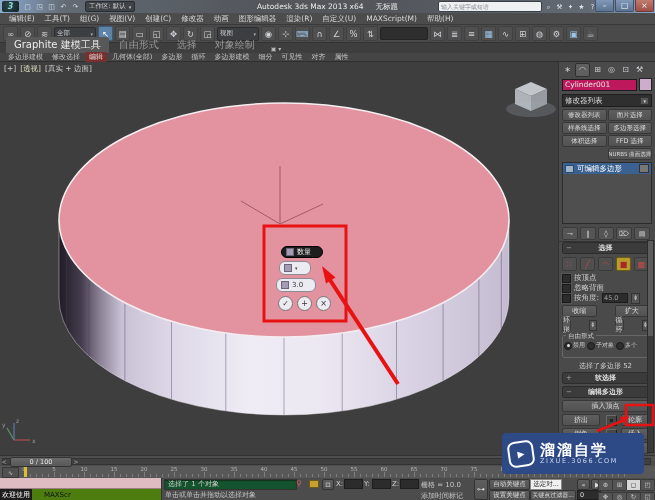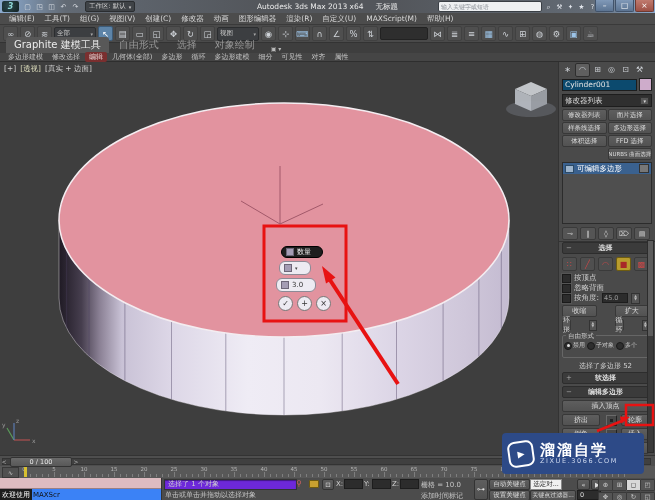--- a/index.html
+++ b/index.html
@@ -85,21 +85,21 @@
   
   #overlay{position:absolute;left:0;top:0;z-index:50;pointer-events:none}
   
   .cmdpanel{position:absolute;left:558px;top:62px;width:97px;height:393px;background:#4a4a4a;
     border-left:1px solid #333;box-sizing:border-box;font-size:7.5px;color:#d6d6d6}
   .ptabs{display:flex;gap:1px;padding:1px 2px;height:13px;align-items:center}
   .ptab{width:13px;height:12px;display:flex;align-items:center;justify-content:center;
     font-size:8px;color:#cdd1d6;border-radius:2px}
   .ptab.active{background:#5f5f5f;border:1px solid #2e2e2e}
   .namerow{display:flex;gap:2px;padding:1px 3px;align-items:center}
-  .namefield{flex:1;height:10px;background:#0c4a6e;border:1px solid #1d1d1d;color:#e4e4e4;
+  .namefield{flex:1;height:10px;background:#be185d;border:1px solid #1d1d1d;color:#e4e4e4;
     font-size:7.5px;padding:0 2px;display:flex;align-items:center}
   .swatch{width:11px;height:11px;background:#ceaccb;border:1px solid #222}
   .modlist{margin:2px 3px;height:11px;background:#2f2f2f;border:1px solid #1d1d1d;
     display:flex;align-items:center;justify-content:space-between;padding:0 2px;color:#ddd}
   .modlist .a{font-size:5px;background:#555;border:1px solid #333;padding:0 2px}
   .modsets{display:grid;grid-template-columns:1fr 1fr;gap:1px;margin:1px 3px}
   .msbtn{height:10px;background:linear-gradient(#5e5e5e,#525252);border:1px solid #383838;border-radius:2px;
     font-size:6.5px;color:#ddd;display:flex;align-items:center;justify-content:center;white-space:nowrap;overflow:hidden}
   .msbtn.empty{visibility:hidden}
   .msbtn.tiny{font-size:5.5px}
@@ -154,24 +154,24 @@
     color:#ccc;font-size:6px;display:flex;align-items:center;justify-content:center}
   #ticks{position:absolute;left:0;top:0;right:0;bottom:0}
   .tick{position:absolute;bottom:1px;width:1px;background:#7e7e7e}
   .ticklbl{position:absolute;top:0;font-size:5.5px;color:#b4b4b4;transform:translateX(-50%)}
   .tmarker{position:absolute;left:24px;top:1px;width:3px;height:10px;background:#d8c030}
   
   .statusbar{position:absolute;left:0;top:478px;width:655px;height:22px;background:#4c4c4c}
   .sb{position:absolute;font-size:7px;color:#d0d0d0;white-space:nowrap}
   .listener{left:0;top:0;width:161px;height:22px;border-right:1px solid #333}
   .macro{height:10px;background:#debcc1;border-bottom:1px solid #9a8084}
-  .lline{height:11px;background:#3b82f6;display:flex;align-items:center;font-size:7px}
+  .lline{height:11px;background:#4d7c0f;display:flex;align-items:center;font-size:7px}
   .lsel{background:#1c1c1c;color:#fff;height:100%;display:flex;align-items:center;padding:0 2px}
-  .lrest{color:#111;padding-left:1px}
-  .sbbox{background:#6d28d9;border:1px solid #333;box-shadow:inset 0 1px 1px rgba(0,0,0,.4)}
+  .lrest{color:#111;padding-left:12px}
+  .sbbox{background:#14532d;border:1px solid #333;box-shadow:inset 0 1px 1px rgba(0,0,0,.4)}
   .sbfield{background:#2c2c2c;border:1px solid #1d1d1d;height:8px}
   .sbtn{background:linear-gradient(#5e5e5e,#515151);border:1px solid #333;border-radius:2px;
     display:flex;align-items:center;justify-content:center;color:#ddd;font-size:6.5px}
   .sbwhite{background:#f0f0f0;color:#222;border:1px solid #888;display:flex;align-items:center;justify-content:center;font-size:6.5px}
   .navgrid{position:absolute;right:2px;top:1px;display:grid;grid-template-columns:repeat(4,13px);gap:1px}
   .nav{width:13px;height:9.5px;background:#555;border:1px solid #3a3a3a;border-radius:1px;
     color:#ccc;font-size:6.5px;display:flex;align-items:center;justify-content:center}
   .nav.bright{background:#d8d8d8;color:#333}
 </style>
 </head>

